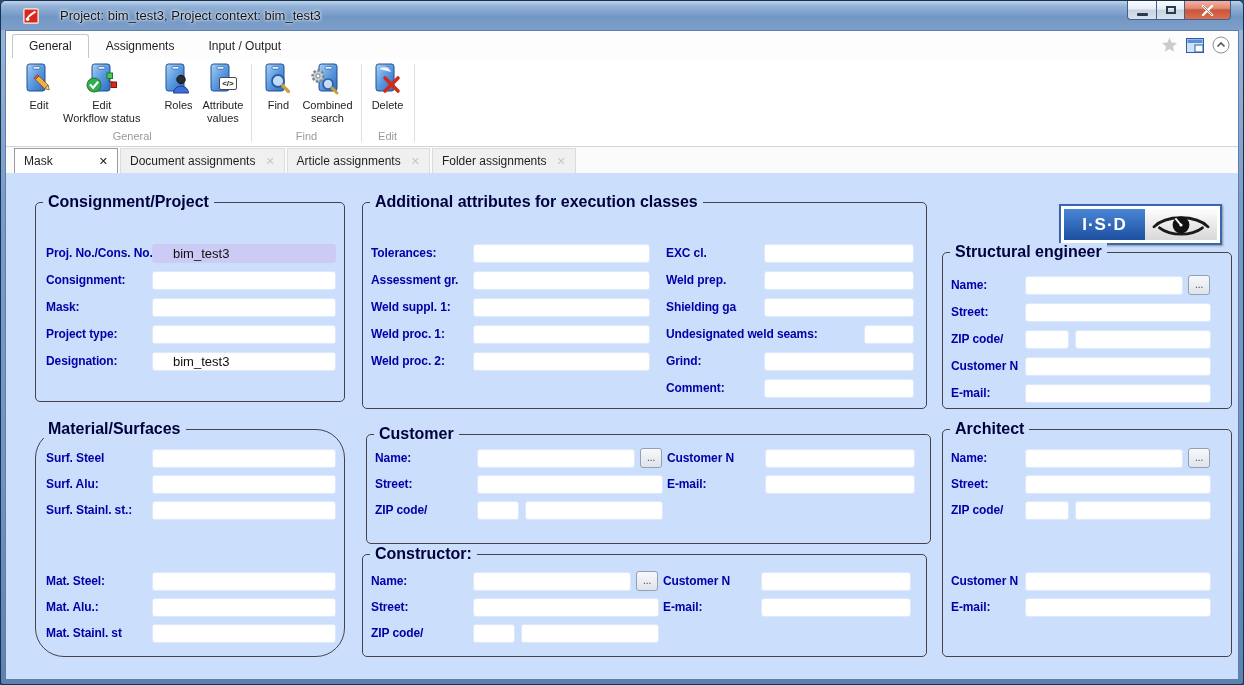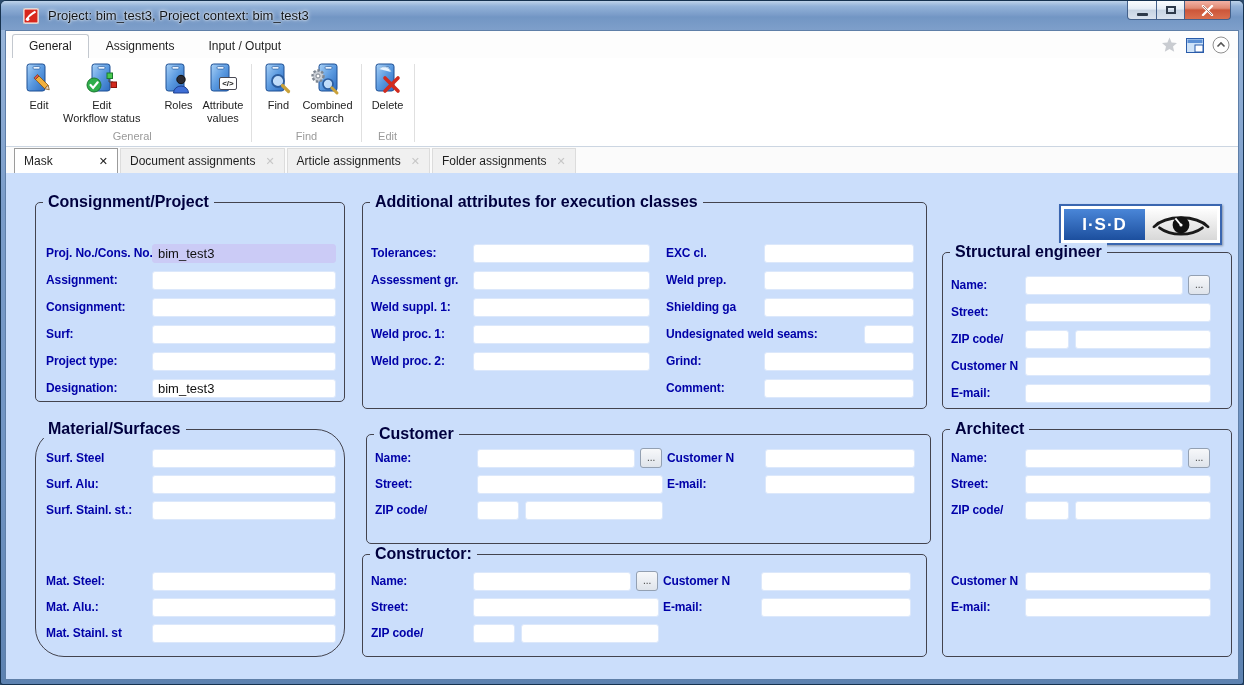--- a/index.html
+++ b/index.html
@@ -12,21 +12,21 @@
   .window {
     position:relative; width:1244px; height:685px;
     background:linear-gradient(180deg,#9db9dc 0%, #7a9cc9 30%, #6f93c2 70%, #5d82b0 100%);
     border:1px solid #16324f;
     border-radius:6px 6px 3px 3px;
     overflow:hidden;
   }
   
   .titlebar {
     position:absolute; top:0; left:0; right:0; height:29px;
-    display:flex; align-items:center; padding-left:22px; gap:9px;
+    display:flex; align-items:center; padding-left:22px; gap:21px;
     background:linear-gradient(180deg,#bed3ea 0%,#93b2d8 18%,#7a9cc9 48%,#7296c4 55%,#7e9fca 100%);
   }
   .title-text {
     font-size:13px; color:#101418;
     text-shadow:0 0 4px #fff, 0 0 2px #fff;
     white-space:nowrap;
   }
   .app-icon { width:16px; height:16px; flex:0 0 16px; }
   .winbtns { position:absolute; top:0; right:12px; display:flex; }
   .winbtn {
@@ -100,21 +100,21 @@
     position:absolute; top:-10px; left:7px; background:#cbdefb; padding:0 5px;
     font-size:16px; font-weight:bold; color:#00003e; white-space:nowrap;
   }
   .frow { display:flex; align-items:center; height:20px; }
   .flabel {
     font-size:12px; font-weight:bold; color:#0000a8;
     white-space:nowrap; overflow:hidden; flex-shrink:0; letter-spacing:-0.1px;
   }
   .fld {
     height:19px; border:1px solid #dce8fb; border-radius:3px; background:#fff;
-    font-family:"Liberation Sans",sans-serif; font-size:13px; color:#111; padding:0 5px; outline:none;
+    font-family:"Liberation Sans",sans-serif; font-size:13px; color:#111; padding:0 20px; outline:none;
   }
   .fld.ro { background:#cbcbf6; border-color:#cbcbf6; }
   .browse {
     width:22px; height:20px; margin-left:5px; font-size:10px; line-height:10px; color:#444;
     background:linear-gradient(180deg,#f7f8fa,#dfe4eb); border:1px solid #93a0b2; border-radius:3px;
     cursor:default;
   }
   
   .g-cons    { left:29px;  top:29px;  width:310px; height:200px; padding:40px 10px 0 10px; }
   .g-cons .frow   { margin-bottom:7px; }
@@ -376,29 +376,25 @@
 
     <div class="content">
 
       <div class="gbox g-cons">
         <span class="legend">Consignment/Project</span>
         <div class="frow">
           <span class="flabel">Proj. No./Cons. No.</span>
           <input class="fld ro" value="bim_test3" style="">
         </div>
         <div class="frow">
-          <span class="flabel">Assignment:</span>
-          <input class="fld" value="" style="">
-        </div>
-        <div class="frow">
           <span class="flabel">Consignment:</span>
           <input class="fld" value="" style="">
         </div>
         <div class="frow">
-          <span class="flabel">Surf:</span>
+          <span class="flabel">Mask:</span>
           <input class="fld" value="" style="">
         </div>
         <div class="frow">
           <span class="flabel">Project type:</span>
           <input class="fld" value="" style="">
         </div>
         <div class="frow">
           <span class="flabel">Designation:</span>
           <input class="fld" value="bim_test3" style="">
         </div>

